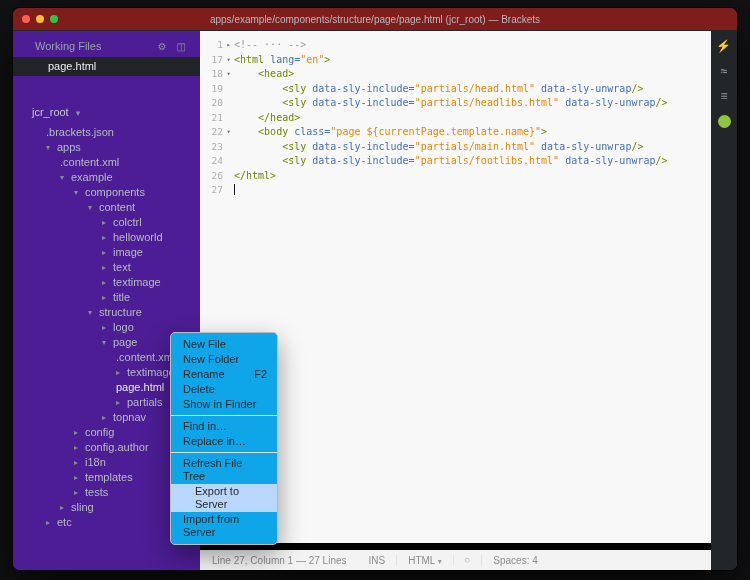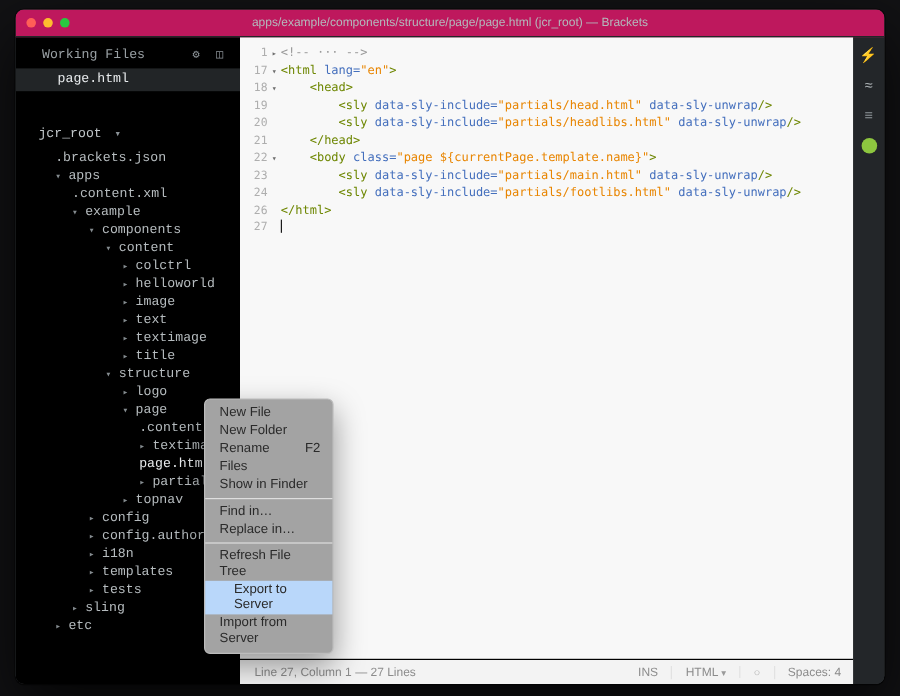--- a/index.html
+++ b/index.html
@@ -8,31 +8,31 @@
     background:#121214;
     font-family:"Liberation Sans",sans-serif;
     -webkit-font-smoothing:antialiased;
   }
   .window{
     position:absolute;left:13px;top:8px;width:724px;height:562px;
     border-radius:7px;overflow:hidden;background:#3c4043;
     box-shadow:0 22px 55px rgba(0,0,0,.75),0 0 0 1px rgba(0,0,0,.55);
   }
   
-  .titlebar{height:22px;background:#be185d;display:flex;align-items:center;position:relative;border-bottom:1px solid #242628;}
+  .titlebar{height:22px;background:#7f1d1d;display:flex;align-items:center;position:relative;border-bottom:1px solid #242628;}
   .lights{position:absolute;left:9px;top:0;bottom:0;display:flex;align-items:center;gap:6px;}
   .light{width:8px;height:8px;border-radius:50%;display:inline-block;cursor:pointer;}
   .light.red{background:var(--tl-red);}
   .light.yellow{background:var(--tl-yellow);}
   .light.green{background:var(--tl-green);}
   .title{flex:1;text-align:center;font-size:10px;color:#b4b9bc;white-space:nowrap;overflow:hidden;}
   
   .content{display:flex;height:539px;}
   
-  .sidebar{width:187px;flex-shrink:0;background:#000000;color:#b6bcbf;font-size:11px;overflow:hidden;font-family:Liberation Mono, monospace;}
+  .sidebar{width:187px;flex-shrink:0;background:#4c1d95;color:#b6bcbf;font-size:11px;overflow:hidden;}
   .wf-header{display:flex;justify-content:space-between;align-items:center;padding:9px 14px 5px 22px;color:#9aa1a5;}
   .wf-icons span{margin-left:7px;font-size:10px;color:#8b9297;cursor:pointer;}
   .wf-item{height:19px;line-height:19px;padding-left:35px;color:#c7cdd1;cursor:pointer;white-space:nowrap;}
   .wf-item.selected{background:#222527;color:#e9ecee;}
   .project-header{padding:13px 0 7px 19px;color:#c2c8cb;cursor:pointer;margin-top:17px;}
   .project-header .caret{color:#8b9297;font-size:9px;margin-left:4px;}
   .tree-row{height:15px;line-height:15px;display:flex;align-items:center;white-space:nowrap;cursor:pointer;}
   .tree-caret{width:11px;font-size:8px;color:#858c90;display:inline-block;}
   .tree-label{color:#b6bcbf;}
   .tree-row.active .tree-label{color:#e9ecee;}
@@ -44,34 +44,34 @@
   .gutter{width:34px;flex-shrink:0;display:flex;justify-content:flex-end;align-items:center;color:#aeaeae;font-size:9.5px;}
   .fold{width:11px;font-size:7px;color:#6e6e6e;text-align:center;cursor:pointer;}
   .code{white-space:pre;color:#535353;}
   .tok-tag{color:var(--tag);}
   .tok-attr{color:var(--attr);}
   .tok-string{color:var(--string);}
   .tok-comment{color:var(--comment);}
   .tok-plain{color:#535353;}
   .caret-line{display:inline-block;width:1px;height:11px;background:#1a1a1a;vertical-align:-2px;}
   
-  .statusbar{height:20px;background:#f3f3f3;border-top:1px solid #000000;display:flex;align-items:center;
-    justify-content:space-between;font-size:10px;color:#8c8c8c;padding:0 10px 0 12px;}
+  .statusbar{height:20px;background:#f3f3f3;border-top:7px solid #000000;display:flex;align-items:center;
+    justify-content:flex-start;font-size:10px;color:#8c8c8c;padding:0 10px 0 12px;}
   .sb-right{display:flex;align-items:center;}
   .sb-right > span{margin-left:11px;padding-left:11px;border-left:1px solid #e2e2e2;cursor:pointer;white-space:nowrap;}
   .sb-right > span:first-child{border-left:none;}
   .mini-caret{font-size:8px;color:#9a9a9a;}
   .lint{font-size:9px;color:#a6a6a6;}
   
   .toolbar{width:26px;flex-shrink:0;background:#232629;display:flex;flex-direction:column;align-items:center;
     padding-top:9px;gap:13px;}
   .tb-icon{font-size:12px;line-height:1;cursor:pointer;}
   .tb-circle{width:13px;height:13px;border-radius:50%;display:inline-block;}
   
-  .context-menu{position:absolute;left:157px;top:324px;width:106px;background:#a3a3a3;border:1px solid #bcbcbc;
+  .context-menu{position:absolute;left:157px;top:324px;width:106px;background:#0ea5e9;border:1px solid #bcbcbc;
     border-radius:5px;box-shadow:0 10px 26px rgba(0,0,0,.4);padding:4px 0;z-index:50;
     font-size:11px;color:#2a2a2a;}
   .menu-item{display:flex;justify-content:space-between;align-items:center;padding:1px 10px 1px 12px;line-height:13px;cursor:default;}
   .menu-item.hl{background:var(--hl);padding-left:24px;}
   .menu-divider{height:1px;background:#dedede;margin:3px 0;}
   .menu-shortcut{color:#2a2a2a;margin-left:10px;}
 </style>
 </head>
 <body>
 
@@ -316,21 +316,21 @@
         <span>New File</span>
       </div>
       <div class="menu-item">
         <span>New Folder</span>
       </div>
       <div class="menu-item">
         <span>Rename</span>
         <span class="menu-shortcut">F2</span>
       </div>
       <div class="menu-item">
-        <span>Files</span>
+        <span>Delete</span>
       </div>
       <div class="menu-item">
         <span>Show in Finder</span>
       </div>
       <div class="menu-divider"></div>
       <div class="menu-item">
         <span>Find in…</span>
       </div>
       <div class="menu-item">
         <span>Replace in…</span>

